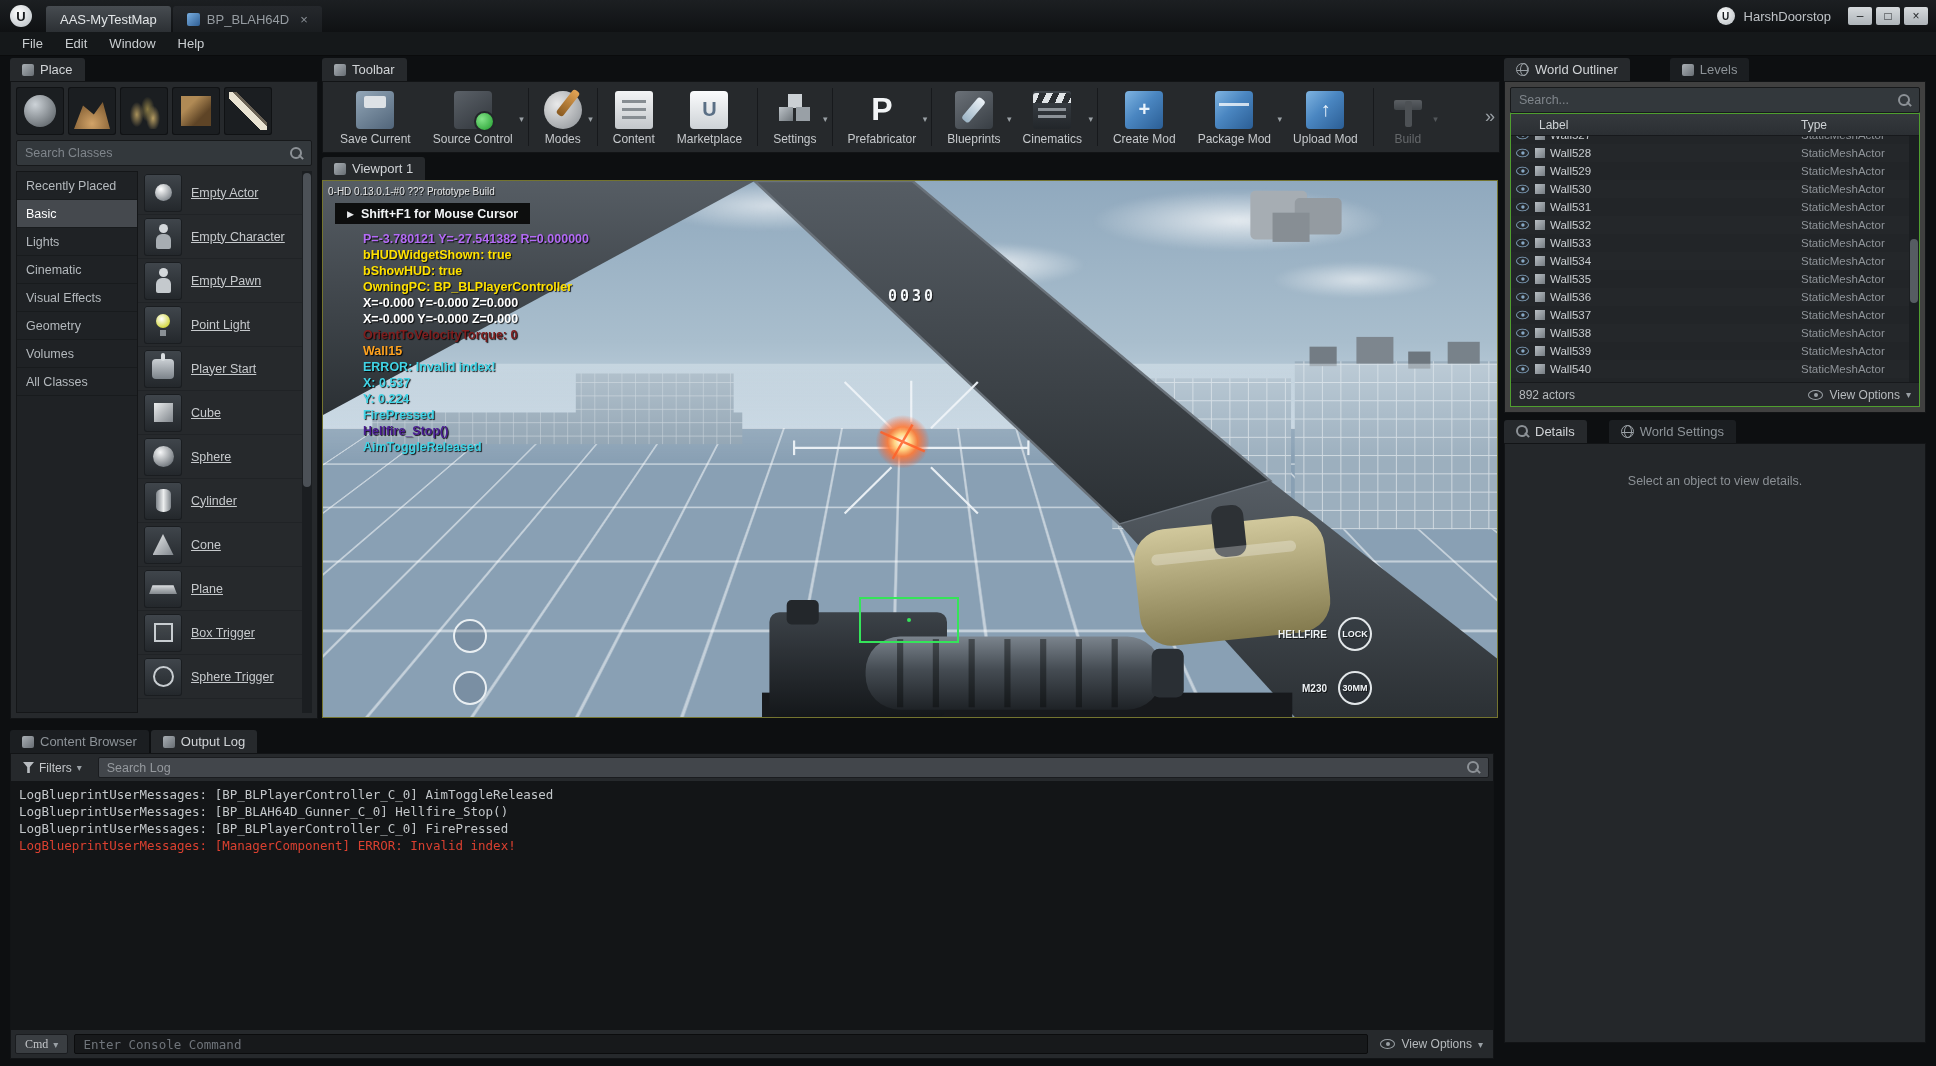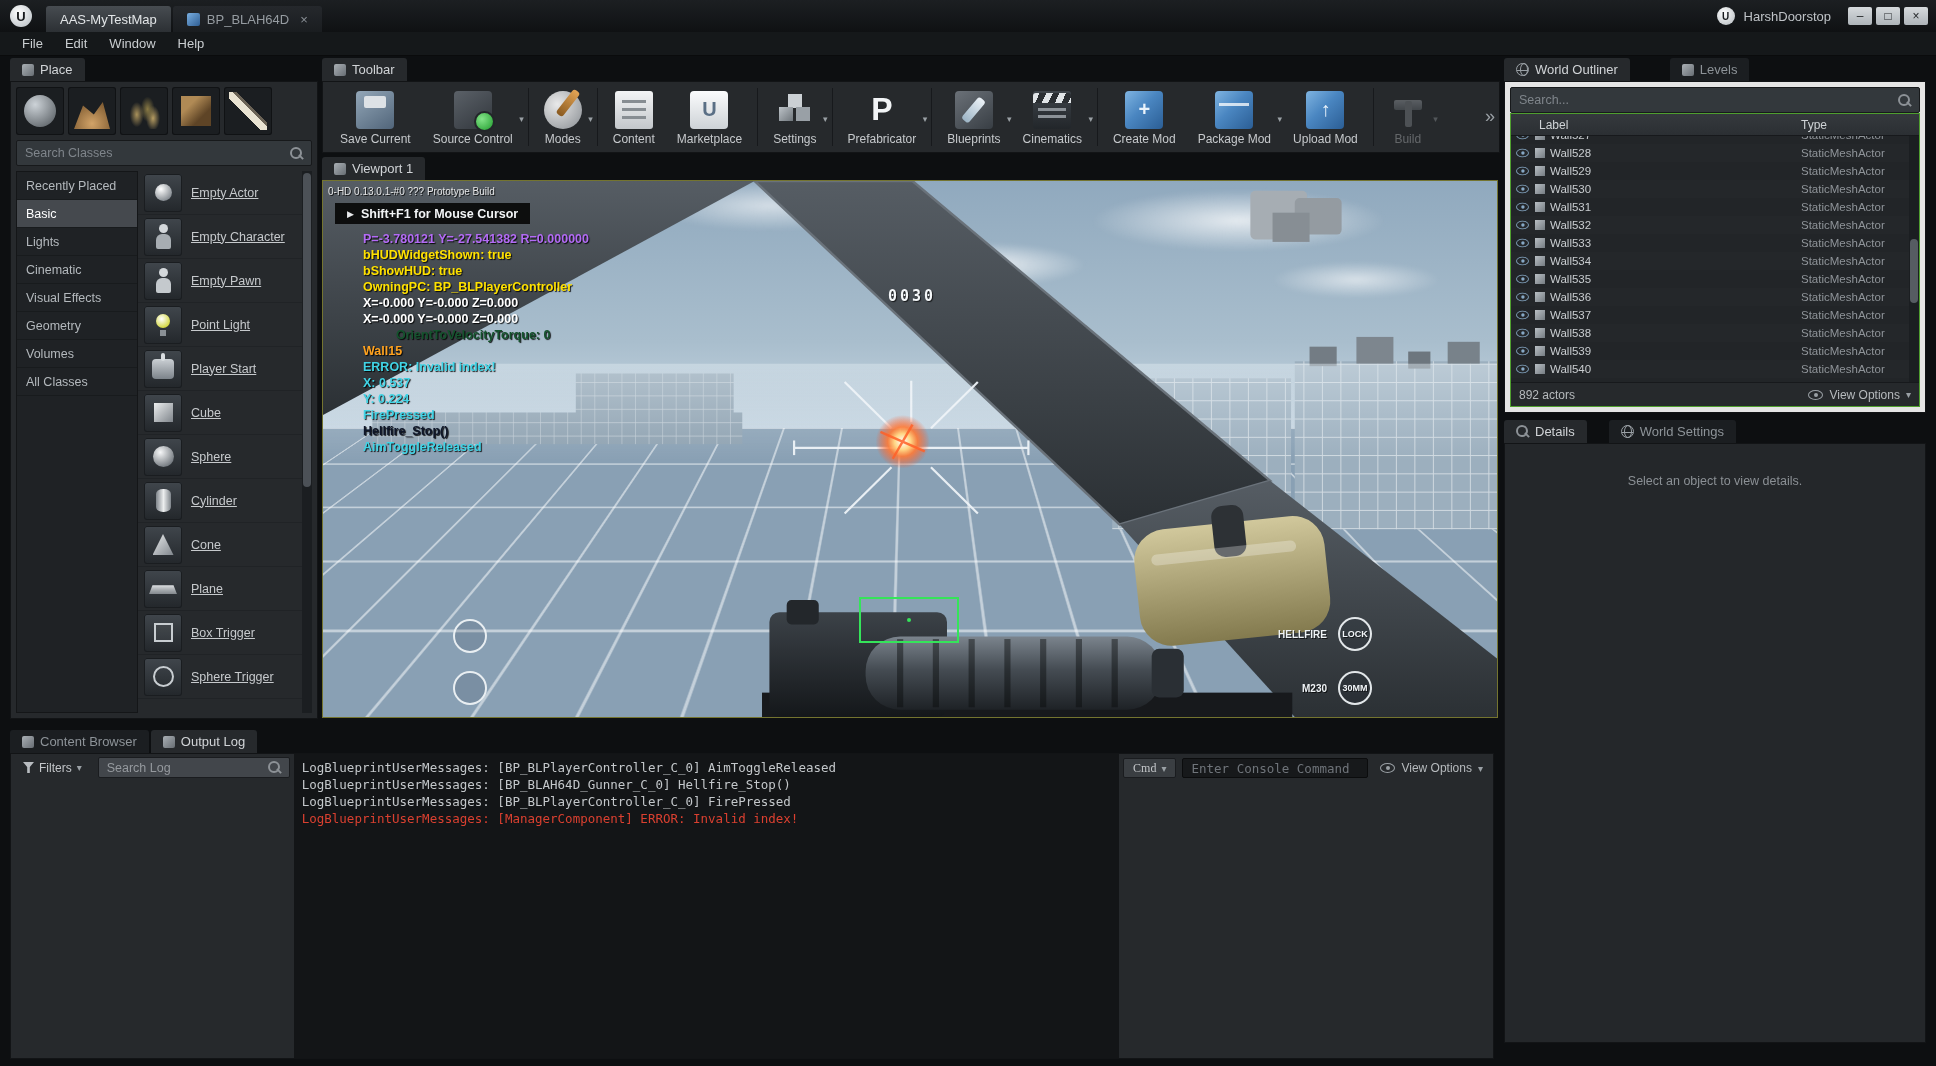--- a/index.html
+++ b/index.html
@@ -180,21 +180,21 @@
     background:rgba(18,28,38,.12);display:flex;align-items:center;justify-content:center;
     color:#f2f6f9;font-size:9px;font-weight:bold;text-shadow:1px 1px 0 rgba(0,0,0,.6);}
   .wpn-label{position:absolute;width:104px;text-align:right;color:#eef2f5;font-size:10px;font-weight:bold;
     text-shadow:1px 1px 0 rgba(0,0,0,.7);}
   .target-box{position:absolute;left:536px;top:416px;width:100px;height:46px;border:2px solid #35e45a;}
   .target-box::after{content:"";position:absolute;left:50%;top:50%;width:4px;height:4px;margin:-2px 0 0 -2px;
     border-radius:50%;background:#35e45a;}
 
   
   .right-panel{position:absolute;left:1504px;top:57px;width:422px;height:1001px;}
-  .outliner-body{background:#e5e5e5;border:1px solid #121416;padding:5px;}
+  .outliner-body{background:#404040;border:1px solid #121416;padding:5px;}
   .outliner-table{border:1px solid #4f9e2f;background:#222528;}
   .ol-header{display:flex;height:22px;background:linear-gradient(#35393d,#2b2f33);border-bottom:1px solid #17191c;
     font-size:12px;color:#cfd3d6;align-items:center;}
   .ol-header .c1{flex:1;padding-left:28px;}
   .ol-header .c2{width:118px;}
   .ol-rows{height:246px;overflow:hidden;position:relative;}
   .ol-rows-inner{margin-top:-10px;}
   .ol-row{display:flex;align-items:center;height:18px;font-size:11.5px;color:#c9cdd0;gap:5px;padding-left:4px;}
   .ol-row:nth-child(even){background:#24272a;}
   .ol-row .eye{transform:scale(.85);}
@@ -204,21 +204,21 @@
   .ol-scroll{position:absolute;right:0;top:0;bottom:0;width:10px;background:#1b1e21;}
   .ol-thumb{position:absolute;left:1px;right:1px;top:42%;height:26%;background:#565c62;border-radius:4px;}
   .ol-footer{display:flex;align-items:center;height:24px;padding:0 8px;font-size:12px;color:#b6babd;
     border-top:1px solid #17191c;background:#26292c;gap:6px;}
   .spacer{flex:1;}
   .details-body{background:#24272a;border:1px solid #121416;height:600px;}
   .details-empty{margin-top:30px;text-align:center;font-size:12.5px;color:#8b9095;}
 
   
   .bottom-panel{position:absolute;left:10px;top:729px;width:1484px;height:330px;display:flex;flex-direction:column;}
-  .bp-body{flex:1;background:#26292c;border:1px solid #121416;display:flex;min-height:0;}
+  .bp-body{flex:1;background:#26292c;border:1px solid #121416;display:flex;flex-direction:column;min-height:0;}
   .filter-row{display:flex;align-items:center;gap:8px;height:27px;padding:2px 4px;}
   .filters-btn{display:flex;align-items:center;gap:5px;font-size:12px;color:#c3c6c9;padding:0 8px;height:22px;}
   .log-search{flex:1;display:flex;align-items:center;background:#42464b;border:1px solid #1a1c1f;border-radius:2px;
     height:21px;padding:0 8px;}
   .log-search input{flex:1;background:transparent;border:none;outline:none;color:#d5d8da;font-size:12.5px;
     font-family:"Liberation Sans",sans-serif;}
   .log-search input::placeholder{color:#9599 9e;}
   .log-search input::placeholder{color:#95999e;}
   .log-area{flex:1;background:#131517;padding:5px 8px;overflow:hidden;
     font-family:"DejaVu Sans Mono",monospace;font-size:12.5px;line-height:17px;}
@@ -597,27 +597,27 @@
           <span class="hint-play">▶</span>
           <span>Shift+F1 for Mouse Cursor</span>
         </div>
         <div class="dbg-lines" id="dbg-lines">
             <div class="dbg-line" style="color: rgb(179, 107, 245);">P=-3.780121 Y=-27.541382 R=0.000000</div>
             <div class="dbg-line" style="color: rgb(255, 225, 0);">bHUDWidgetShown: true</div>
             <div class="dbg-line" style="color: rgb(255, 225, 0);">bShowHUD: true</div>
             <div class="dbg-line" style="color: rgb(255, 225, 0);">OwningPC: BP_BLPlayerController</div>
             <div class="dbg-line" style="color: rgb(255, 255, 255);">X=-0.000 Y=-0.000 Z=0.000</div>
             <div class="dbg-line" style="color: rgb(255, 255, 255);">X=-0.000 Y=-0.000 Z=0.000</div>
-            <div class="dbg-line" style="color: #14532d; margin-left: 33px;">OrientToVelocityTorque: 0</div>
+            <div class="dbg-line" style="color: #7f1d1d;">OrientToVelocityTorque: 0</div>
             <div class="dbg-line" style="color: rgb(255, 162, 31);">Wall15</div>
             <div class="dbg-line" style="color: rgb(65, 212, 230);">ERROR: Invalid index!</div>
             <div class="dbg-line" style="color: rgb(65, 212, 230);">X: 0.537</div>
             <div class="dbg-line" style="color: rgb(65, 212, 230);">Y: 0.224</div>
             <div class="dbg-line" style="color: rgb(65, 212, 230);">FirePressed</div>
-            <div class="dbg-line" style="color: #0f172a;">Hellfire_Stop()</div>
+            <div class="dbg-line" style="color: #4c1d95;">Hellfire_Stop()</div>
             <div class="dbg-line" style="color: rgb(65, 212, 230);">AimToggleReleased</div>
           </div>
         <div class="compass">0030</div>
         <div class="target-box"></div>
         <div class="hud-circle" style="left:130px;top:438px;"></div>
         <div class="hud-circle" style="left:130px;top:490px;"></div>
         <div class="wpn-label" style="left:900px;top:448px;">HELLFIRE</div>
         <div class="hud-circle" style="left:1015px;top:436px;">LOCK</div>
         <div class="wpn-label" style="left:900px;top:502px;">M230</div>
         <div class="hud-circle" style="left:1015px;top:490px;">30MM</div>

